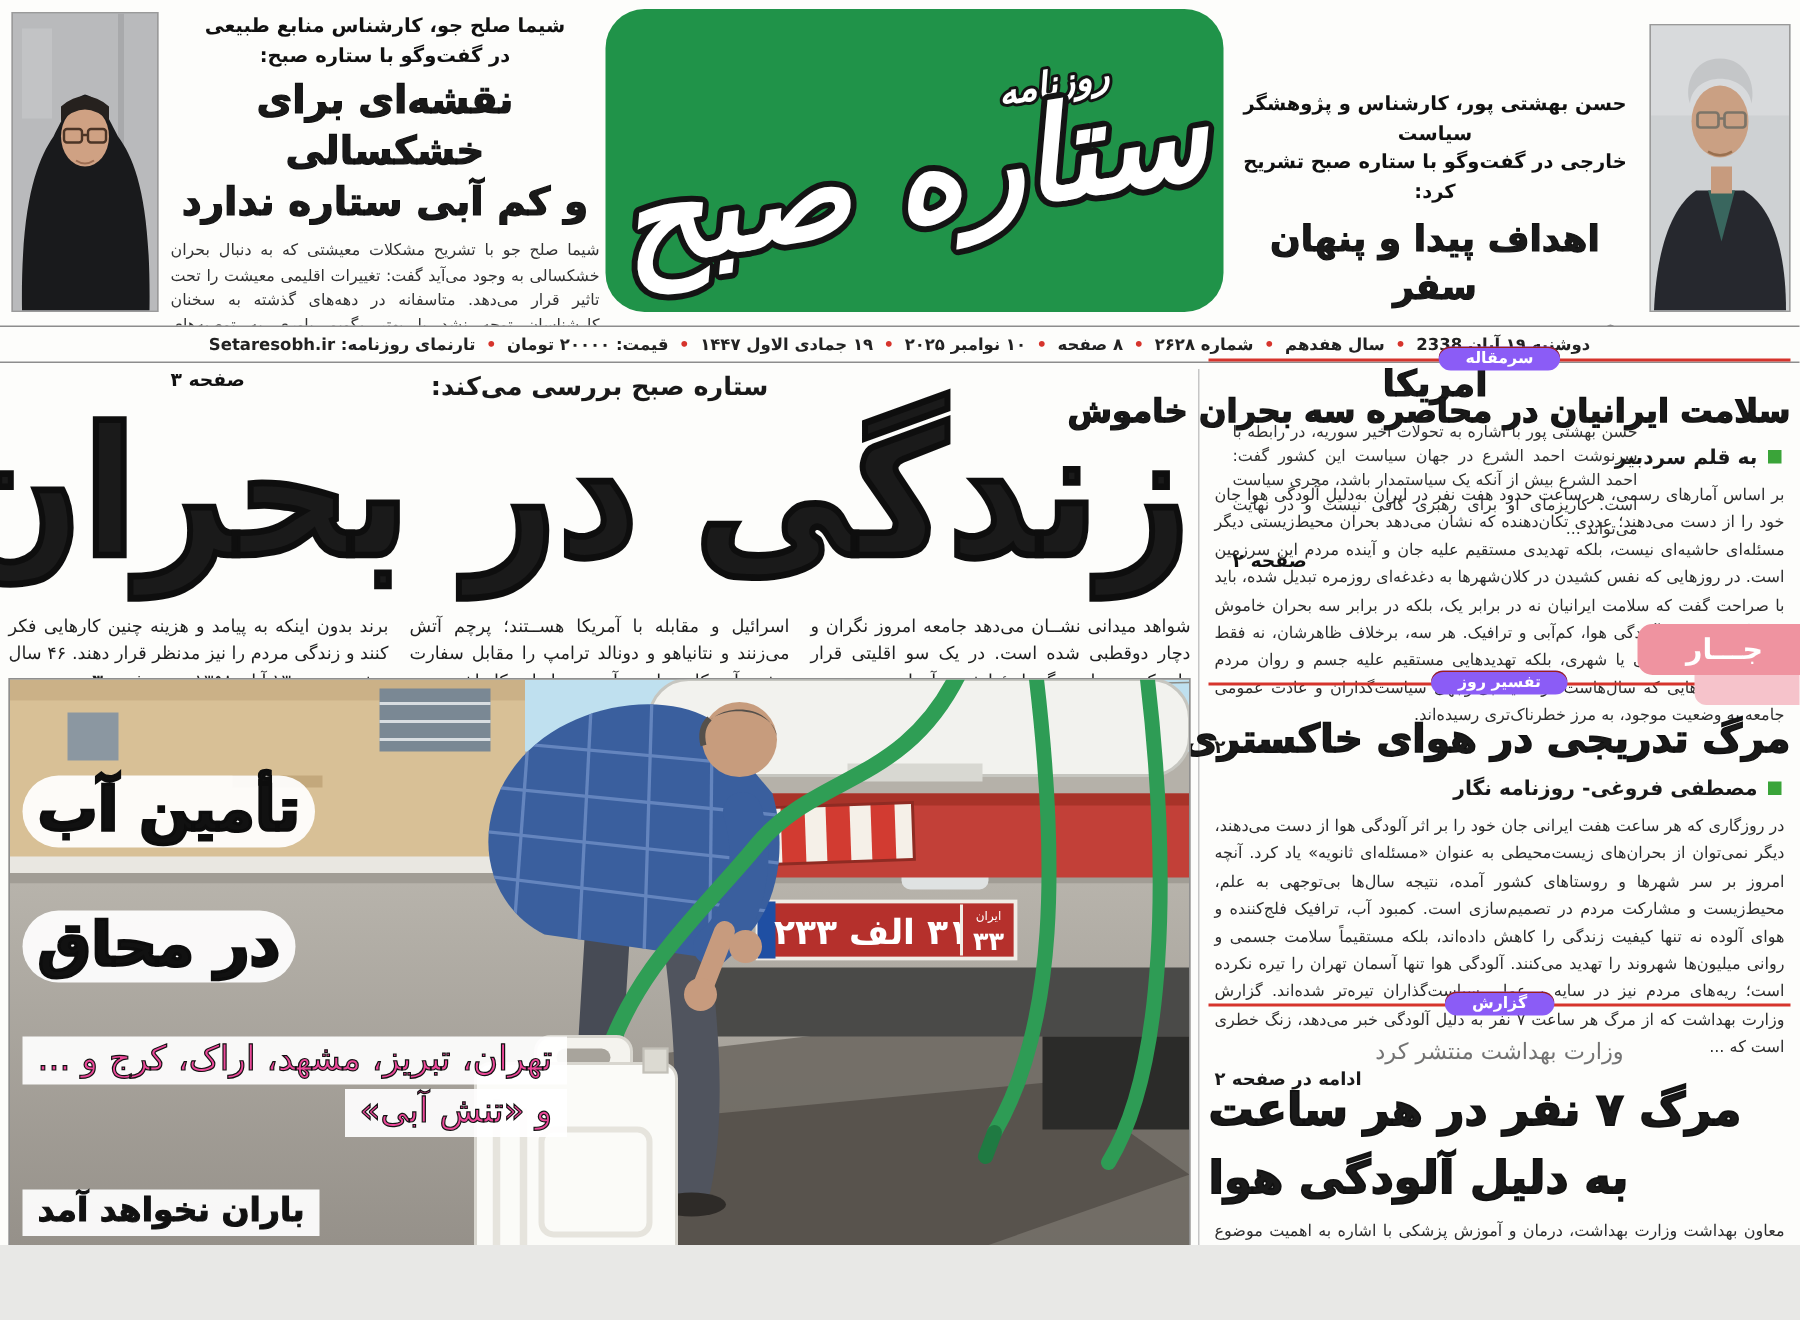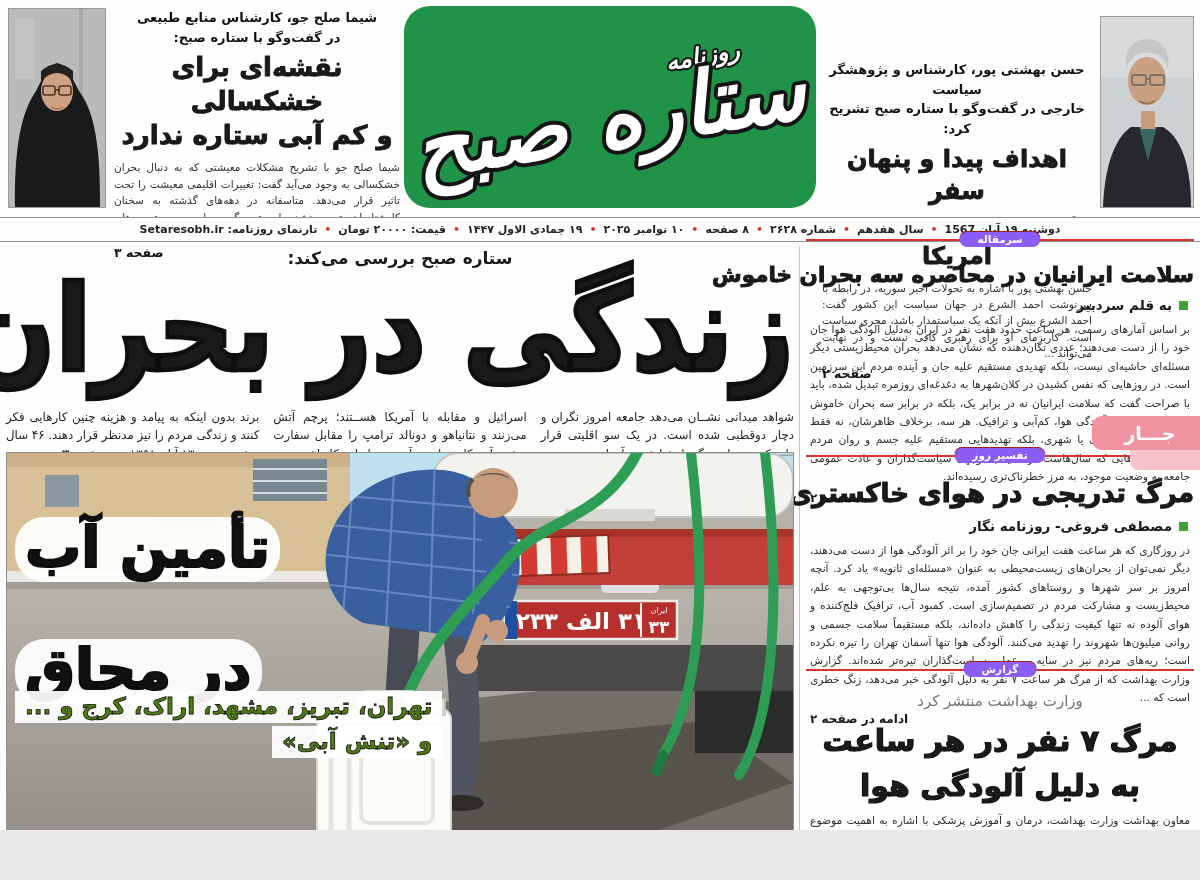--- a/index.html
+++ b/index.html
@@ -42,40 +42,40 @@
                    padding:1.5px 18px 2.5px; border-radius:9px; white-space:nowrap;
                    box-shadow:0 1px 0 #9c1f18 inset; }
   .rc-head { margin-top:12px; text-align:center; font-weight:bold; white-space:nowrap; }
   .h-ed { font-size:21.5px; -webkit-text-stroke:0.9px #111; }
   .h-cm { font-size:26px; -webkit-text-stroke:1px #111; }
   .byline { margin:10px 6px 4px; font-size:13.5px; font-weight:bold; text-align:right; }
   .sq { display:inline-block; width:9px; height:9px; background:#3aa439; margin-left:7px; }
   .rc-body { padding:4px 4px 0; font-size:10.7px; line-height:1.72; text-align:justify; color:#2d2d2d; }
   .rc-ref { margin:4px 4px 0; font-size:12px; font-weight:bold; text-align:left; }
   .rp-kicker { margin-top:12px; text-align:center; font-size:15px; font-weight:normal; color:#737373; }
-  .rp-head { margin-top:8px; text-align:center; font-size:30px; line-height:1.5; font-weight:bold; -webkit-text-stroke:1.2px #111; }
+  .rp-head { margin-top:8px; text-align:left; font-size:30px; line-height:1.5; font-weight:bold; -webkit-text-stroke:1.2px #111; }
 
   
   .lead { position:absolute; left:6px; top:248px; width:788px; height:200px; }
   .lead-kicker { text-align:center; font-size:17px; font-weight:bold; }
   .lead-head { margin-top:2px; text-align:center; font-size:106px; line-height:1.0; font-weight:bold;
                -webkit-text-stroke:4px #0e0e0e; white-space:nowrap; transform:scaleY(1.12); transform-origin:top center; }
   .lead-cols { position:absolute; left:0; right:0; top:160px; display:flex; gap:14px;
                font-size:11.8px; line-height:1.55; text-align:justify; color:#1f1f1f; }
   .lead-cols > div { flex:1; }
   .lead-ref { font-weight:bold; margin-right:10px; white-space:nowrap; }
 
   
   .photo { position:absolute; left:6px; top:452px; width:788px; height:424px; border:1px solid #8f8f8f; overflow:hidden; background:#b5b1a9; }
   .ovl { position:absolute; left:8px; text-align:left; }
   .chip { display:table; background:rgba(255,255,255,0.93); padding:2px 10px 4px; margin-bottom:3px; }
-  .t1 { top:64px; } .t2 { top:154px;margin-top:32px; }
-  .big-ovl { font-size:56px; font-weight:bold; line-height:1.05; -webkit-text-stroke:2.2px #0d0d0d; color:#111;border-radius:29px; }
+  .t1 { top:64px; } .t2 { top:154px; }
+  .big-ovl { font-size:40px; font-weight:bold; line-height:1.05; -webkit-text-stroke:2.2px #0d0d0d; color:#111;border-radius:29px; }
   .subs { top:238px; } .fc { top:340px; }
-  .sub-ovl { font-size:23px; font-weight:bold; -webkit-text-stroke:0.8px #111; color:#4d7c0f; }
+  .sub-ovl { font-size:23px; font-weight:normal; -webkit-text-stroke:0.8px #111; color:#ec4899; }
   .fc-ovl { font-size:22px; font-weight:bold; -webkit-text-stroke:0.7px #111; color:#111; }
   .photo-ref { position:absolute; left:10px; top:402px; color:#1c7a3a; font-weight:bold; font-size:13.5px; }
 
   
   .wm { position:absolute; left:1092px; top:416px; width:116px; height:34px; background:#ef93a0;
         border-radius:10px 0 0 10px; display:flex; align-items:center; justify-content:center;
         color:#fff; font-weight:bold; font-size:19px; letter-spacing:1px; }
   .wm-tail { position:absolute; left:1130px; top:448px; width:70px; height:22px; background:#f6c3cb;
              border-radius:0 0 0 8px; }
 </style>
@@ -144,21 +144,21 @@
       <div class="tr-head">
         <span>اهداف پیدا و پنهان سفر</span><br>
         <span>رئیس جمهور سوریه به امریکا</span>
       </div>
       <div class="mini-body">حسن بهشتی پور با اشاره به تحولات اخیر سوریه، در رابطه با سرنوشت احمد الشرع در جهان سیاست این کشور گفت: احمد الشرع بیش از آنکه یک سیاستمدار باشد، مجری سیاست است. کاریزمای او برای رهبری کافی نیست و در نهایت می‌تواند ...</div>
       <div class="pref">صفحه ۲</div>
     </div>
   </div>
 
   <div class="dl">
-    <span>دوشنبه ۱۹ آبان 1567</span>
+    <span>دوشنبه ۱۹ آبان 2338</span>
     <span class="sep">•</span>
     <span>سال هفدهم</span>
     <span class="sep">•</span>
     <span>شماره ۲۶۲۸</span>
     <span class="sep">•</span>
     <span>۸ صفحه</span>
     <span class="sep">•</span>
     <span>۱۰ نوامبر ۲۰۲۵</span>
     <span class="sep">•</span>
     <span>۱۹ جمادی الاول ۱۴۴۷</span>
@@ -337,20 +337,21 @@
       <div class="chip big-ovl">تأمین آب</div>
     </div>
     <div class="ovl t2">
       <div class="chip big-ovl">در محاق</div>
     </div>
     <div class="ovl subs">
       <div class="chip sub-ovl">تهران، تبریز، مشهد، اراک، کرج و ...</div>
       <div class="chip sub-ovl">و «تنش آبی»</div>
     </div>
     <div class="ovl fc">
+      <div class="chip fc-ovl">باران نخواهد آمد</div>
     </div>
     <div class="photo-ref">صفحه ۷</div>
   </div>
 
   <div class="wm-tail"></div>
   <div class="wm">جـــار</div>
 
 </div>
 
 </body></html>

